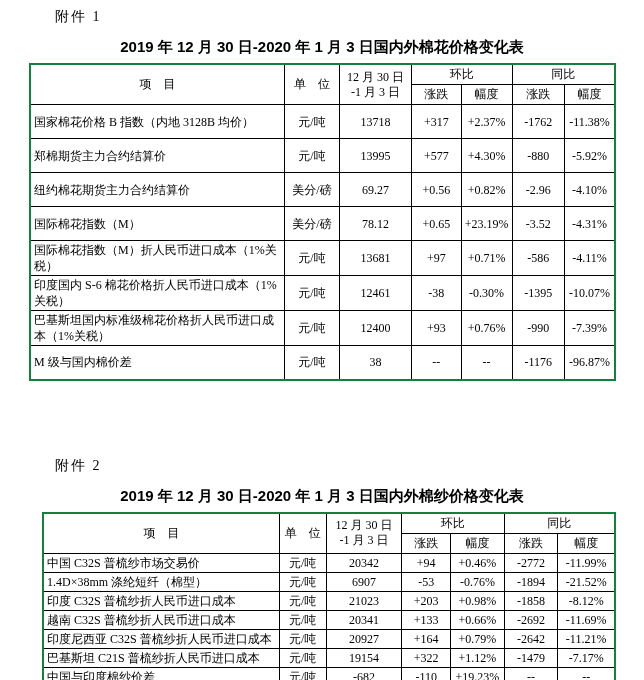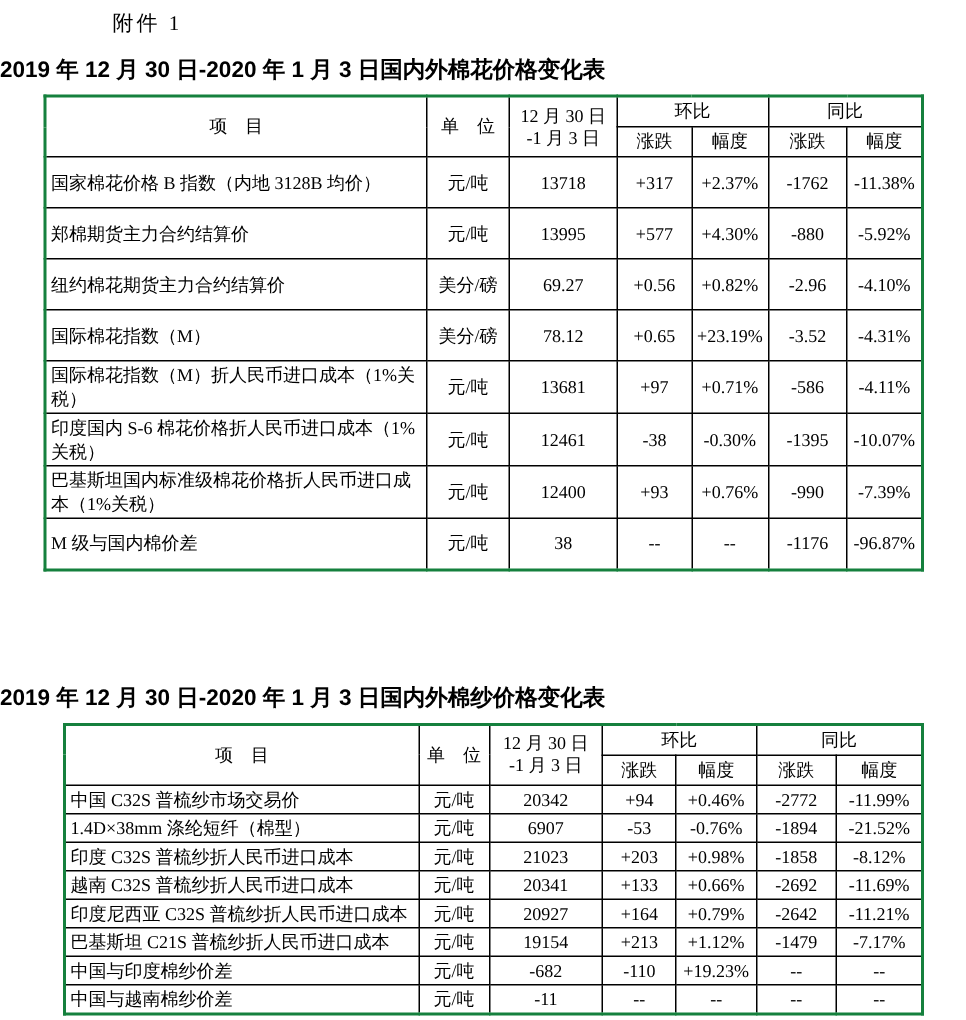--- a/index.html
+++ b/index.html
@@ -7,26 +7,27 @@
     margin: 0; padding: 0;
     width: 644px; height: 680px;
     background: #ffffff;
     color: #000000;
     font-family: "Liberation Serif", "DejaVu Serif", serif;
     overflow: hidden;
   }
   .page { padding-top: 8px; }
 
   .attachment-label {
-    margin-left: 75px;
+    margin-left: 55px;
     font-size: 14px;
     line-height: 17px;
     letter-spacing: 2px;
   }
   .doc-title {
+    text-align: center;
     font-weight: bold;
     font-size: 15px;
     line-height: 17px;
     margin-top: 13px;
     font-family: "Liberation Sans", "DejaVu Sans", sans-serif;
   }
 
   table.price-table {
     border-collapse: collapse;
     table-layout: fixed;
@@ -187,20 +188,21 @@
             <td class="td-center">--</td>
             <td class="td-center">-1176</td>
             <td class="td-center">-96.87%</td>
           </tr>
         </tbody>
     </table>
 
   </div>
 
   <div class="section-2">
+    <div class="attachment-label">附件 2</div>
     <div class="doc-title">2019 年 12 月 30 日-2020 年 1 月 3 日国内外棉纱价格变化表</div>
 
     <table class="price-table" id="table-2">
       <colgroup>
         <col class="c-item">
           <col class="c-unit">
           <col class="c-value">
         <col class="c-mc">
           <col class="c-mr">
           <col class="c-yc">
@@ -267,21 +269,21 @@
             <td class="td-center">20927</td>
             <td class="td-center">+164</td>
             <td class="td-center">+0.79%</td>
             <td class="td-center">-2642</td>
             <td class="td-center">-11.21%</td>
           </tr>
           <tr>
             <td class="td-item">巴基斯坦 C21S 普梳纱折人民币进口成本</td>
             <td class="td-center">元/吨</td>
             <td class="td-center">19154</td>
-            <td class="td-center">+213</td>
+            <td class="td-center">+322</td>
             <td class="td-center">+1.12%</td>
             <td class="td-center">-1479</td>
             <td class="td-center">-7.17%</td>
           </tr>
           <tr>
             <td class="td-item">中国与印度棉纱价差</td>
             <td class="td-center">元/吨</td>
             <td class="td-center">-682</td>
             <td class="td-center">-110</td>
             <td class="td-center">+19.23%</td>

